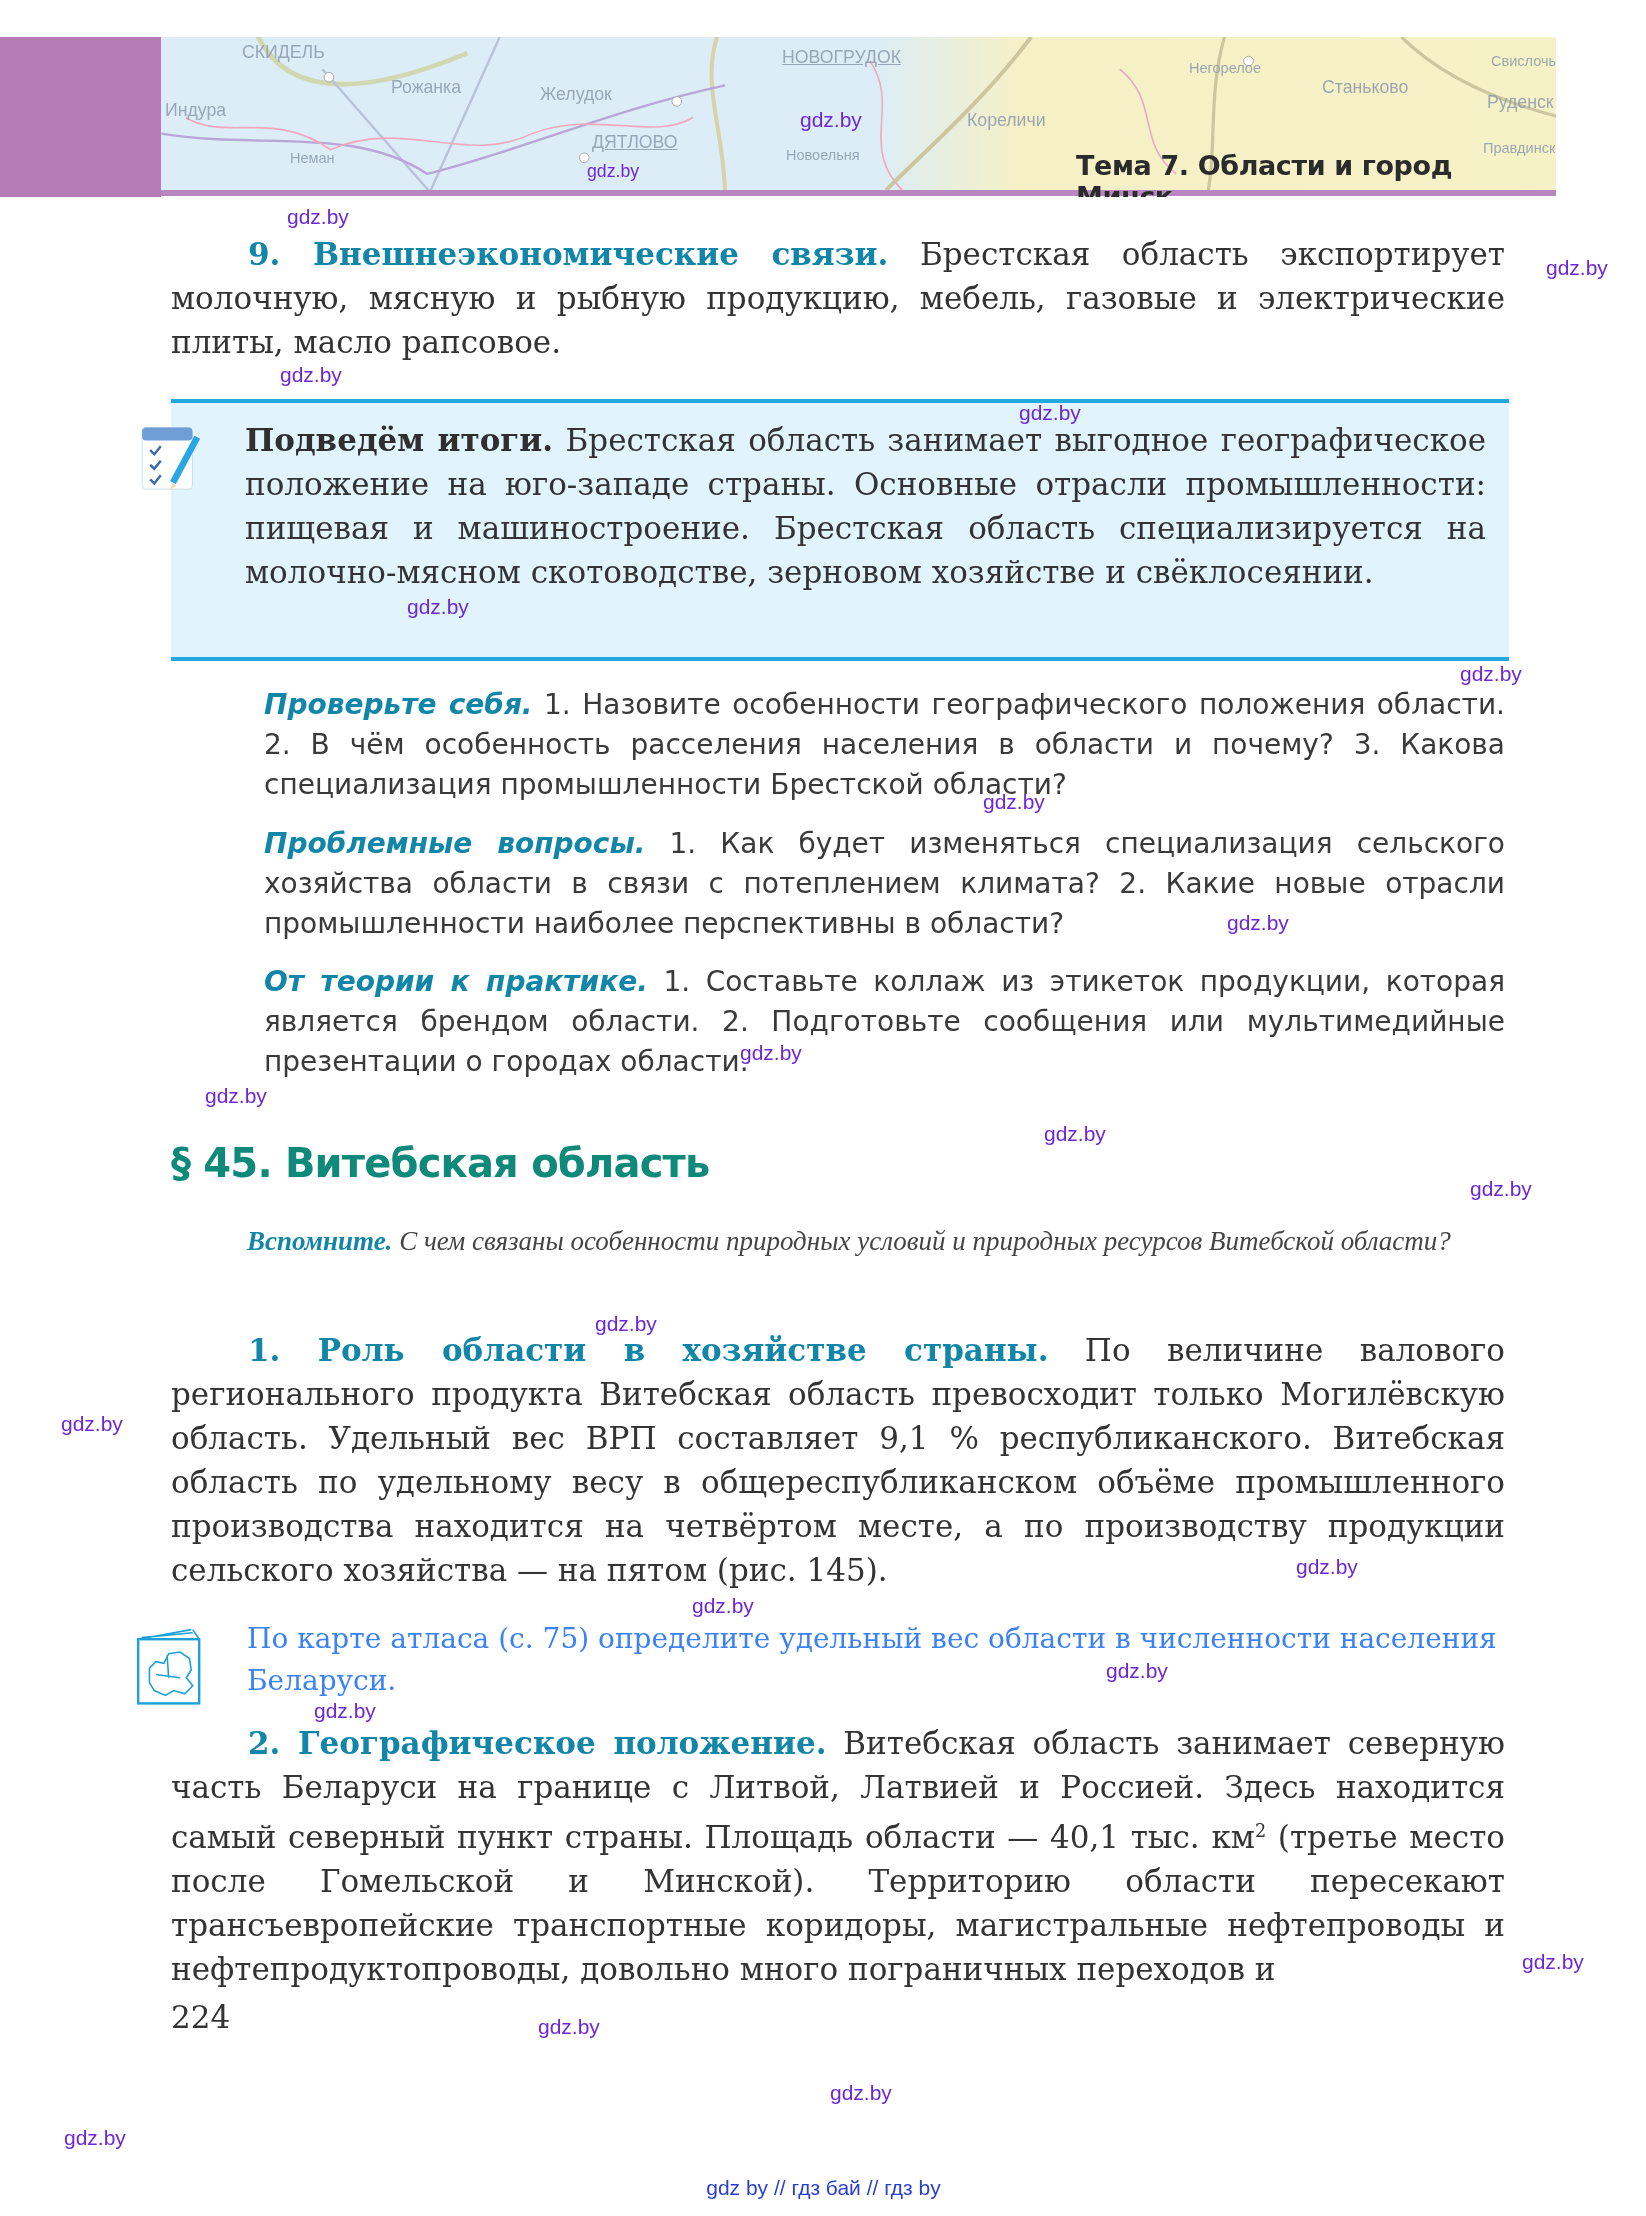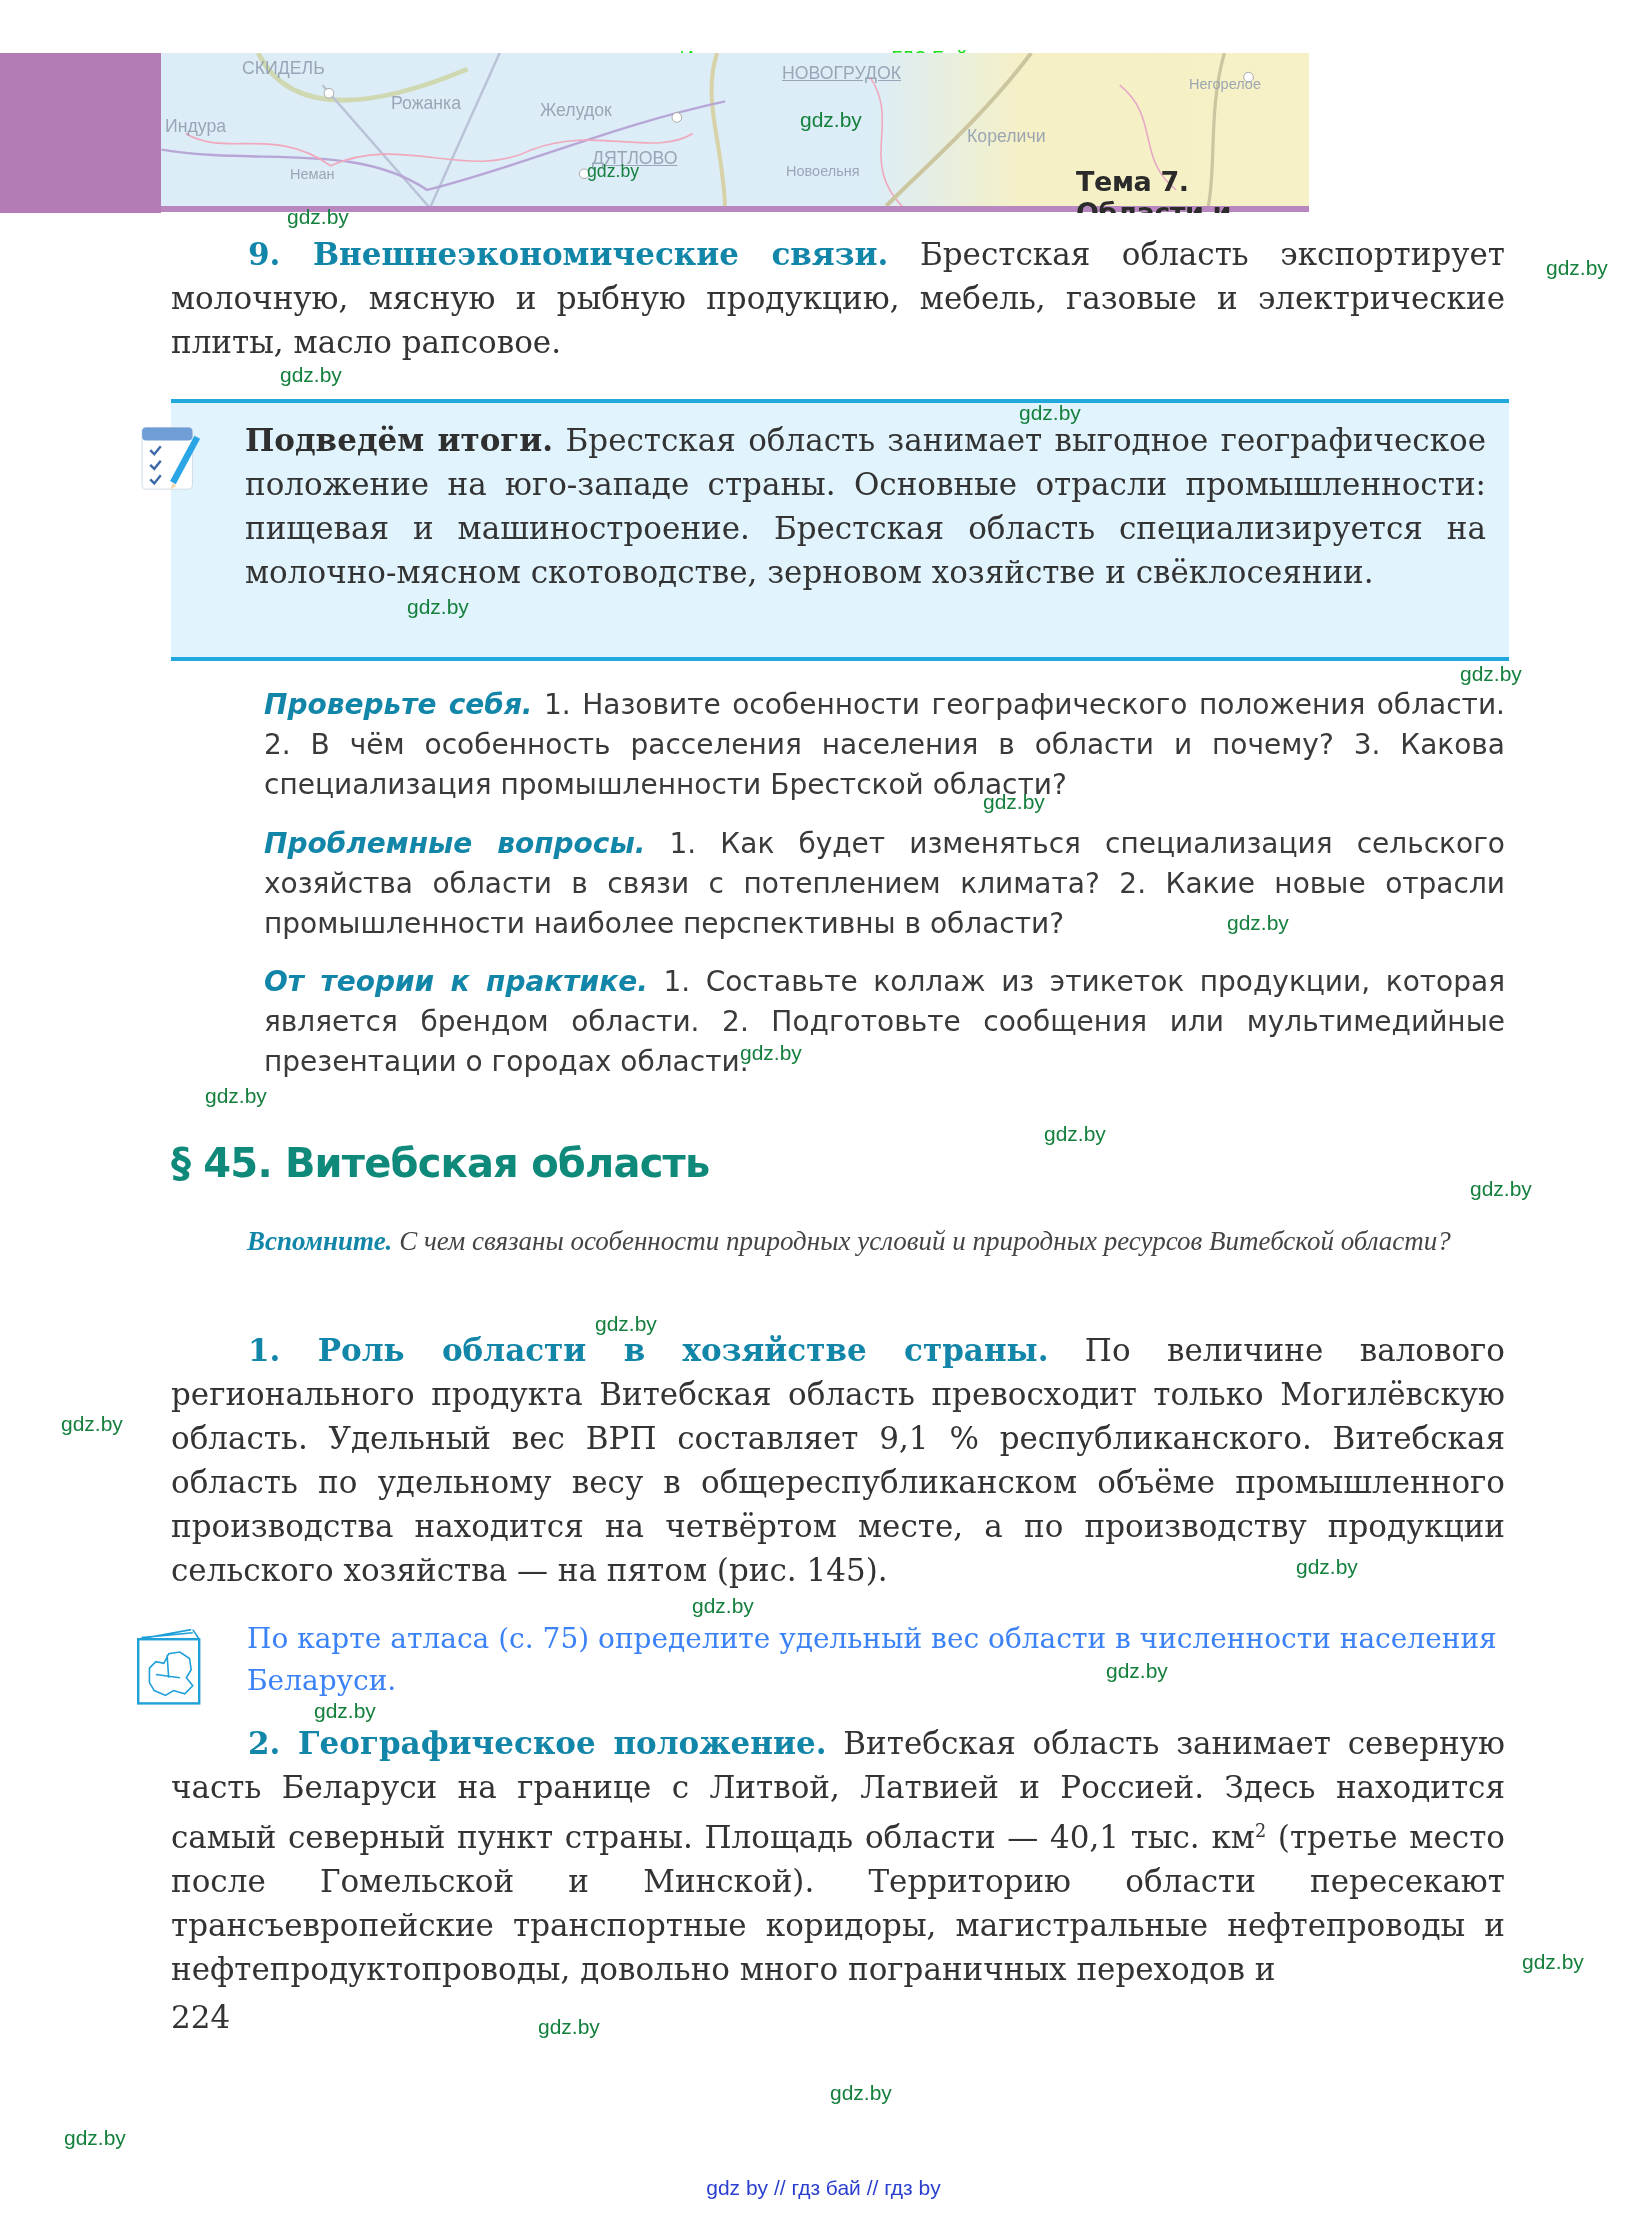--- a/index.html
+++ b/index.html
@@ -5,33 +5,33 @@
   html, body { margin:0; padding:0; }
   body {
     width:1647px; height:2216px; position:relative; overflow:hidden;
     background:#ffffff; font-family:"DejaVu Serif", serif; color:#333;
   }
   .abs { position:absolute; }
   .top-banner {
     left:0; top:0; width:1647px; height:35px; text-align:center;
     color:#19e019; font-family:"Liberation Sans", sans-serif; font-size:20px; line-height:35px;margin-top:41px;
   }
-  .header { left:0; top:37px; width:1309px; height:160px; overflow:hidden;margin-top:16px; }
+  .header { left:0; top:37px; width:1556px; height:160px; overflow:hidden; }
   .header .purple { position:absolute; left:0; top:0; width:161px; height:160px; background:#b47bb5; }
   .header .map {
     position:absolute; left:161px; top:0; width:1485px; height:153px;
     background:linear-gradient(90deg,#dcedf7 0%,#dcedf7 48%,#f5f0c6 58%,#f6f2c8 100%);
   }
   .header .underline { position:absolute; left:161px; top:153px; width:1485px; height:6.4px; background:#b987bf; }
   .map-label { position:absolute; font-family:"Liberation Sans", sans-serif; color:#8e9aad; font-size:17.7px; opacity:0.85; }
   .chapter-title {
     position:absolute; left:1076px; top:113px; font-family:"DejaVu Sans", sans-serif;
     font-weight:bold; font-size:27px; color:#2b2b2b; letter-spacing:-0.4px;
   }
-  .wm { position:absolute; font-family:"Liberation Sans", sans-serif; font-size:21px; color:#15803d; }
+  .wm { position:absolute; font-family:"Liberation Sans", sans-serif; font-size:21px; color:#6d28d9; }
   .para {
     position:absolute; font-family:"DejaVu Serif", serif; font-size:31px; line-height:44px;
     color:#333; text-align:justify; margin:0;
   }
   .para .lead { color:#1286a8; font-weight:bold; }
   .summary-box {
     position:absolute; left:171px; top:399px; width:1338px; height:254px;
     background:#e1f4fd; border-top:4.8px solid #22a8dd; border-bottom:4.8px solid #22a8dd;
   }
   .summary-text {

